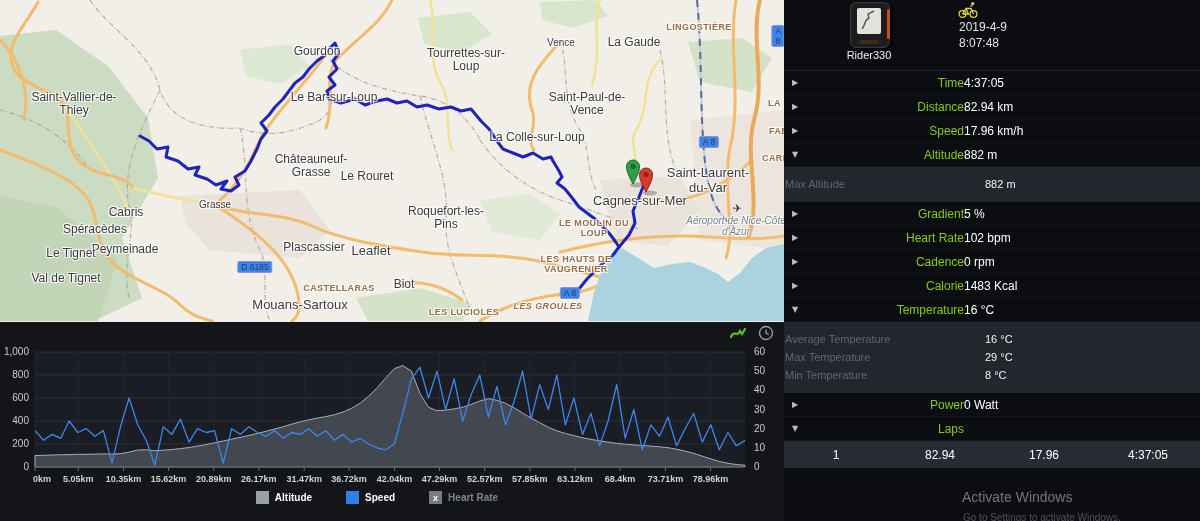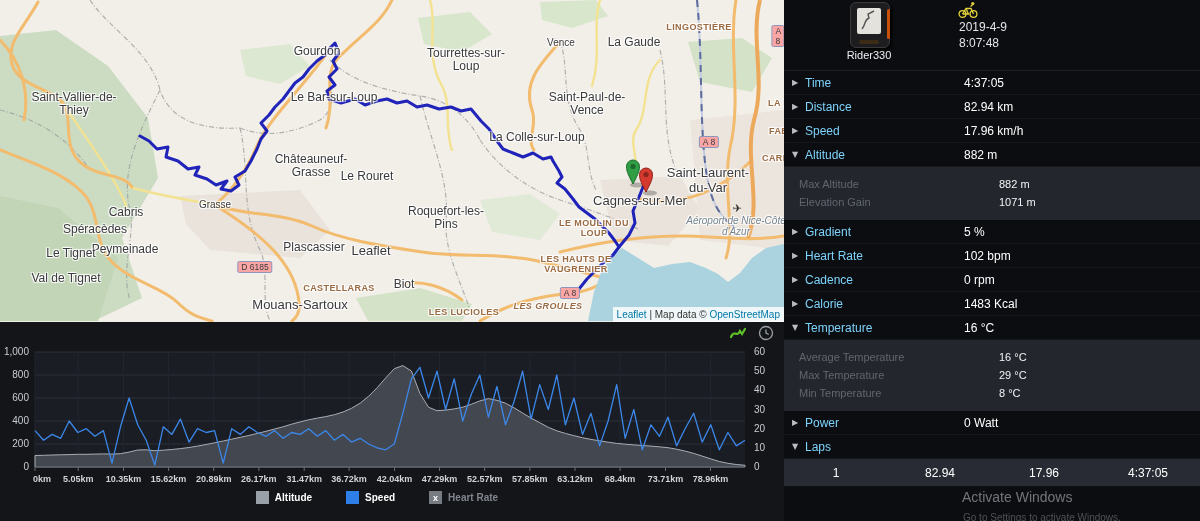--- a/index.html
+++ b/index.html
@@ -10,21 +10,21 @@
   #map svg{position:absolute;left:0;top:0;}
   .ml{position:absolute;transform:translate(-50%,-50%);white-space:nowrap;pointer-events:none;}
   .ml.town{font-size:12px;color:#3a3a3c;
      text-shadow:-1px -1px 1px #fff,1px -1px 1px #fff,-1px 1px 1px #fff,1px 1px 1px #fff;}
   .ml.suburb{font-size:9px;font-weight:bold;color:#9a6a42;letter-spacing:.4px;
      text-shadow:-1px -1px 1px #fff,1px -1px 1px #fff,-1px 1px 1px #fff,1px 1px 1px #fff;}
   .ml.poi{font-size:10px;color:#75858f;font-style:italic;
      text-shadow:-1px -1px 1px #fff,1px -1px 1px #fff,-1px 1px 1px #fff,1px 1px 1px #fff;}
   .ml.plane{font-size:11px;color:#333;font-style:normal;font-family:"DejaVu Sans",sans-serif;}
   .ml.wrap{white-space:normal;text-align:center;line-height:1.12;}
-  .badge{position:absolute;transform:translate(-50%,-50%);font-size:8.5px;background:#fca5a5;
+  .badge{position:absolute;transform:translate(-50%,-50%);font-size:8.5px;background:#3b82f6;
      border:1px solid #8d96ba;border-radius:2px;padding:0px 3px;color:#3a3a3c;}
   #attribution{position:absolute;right:0;bottom:0;background:rgba(255,255,255,.82);
      font-size:10px;color:#333;padding:1px 4px;line-height:13px;}
   #attribution a{color:#0078a8;text-decoration:none;cursor:pointer;}
   
   #chart{position:absolute;left:0;top:322px;width:784px;height:199px;background:#131519;}
   #chart-toolbar{position:absolute;right:10px;top:2px;display:flex;gap:12px;align-items:center;height:18px;}
   #chart-toolbar span{cursor:pointer;display:inline-flex;align-items:center;}
   #legend{position:absolute;left:0;right:30px;top:169px;display:flex;justify-content:center;gap:34px;
      font-size:10px;font-weight:bold;color:#fff;align-items:center;}
@@ -42,24 +42,24 @@
   #device .stripe{position:absolute;right:-1px;top:6px;width:3px;height:30px;background:#c8500a;border-radius:2px;}
   #device .btn{position:absolute;left:8px;bottom:3px;width:20px;height:4px;background:#3c2c16;border-radius:2px;}
   #device-name{position:absolute;left:36px;top:49px;width:98px;text-align:center;font-size:11px;color:#eceef1;}
   #ride-bike{position:absolute;left:174px;top:1px;}
   #ride-date{position:absolute;left:175px;top:20px;font-size:12px;color:#e4e6ea;}
   #ride-time{position:absolute;left:175px;top:36px;font-size:12px;color:#e4e6ea;}
   #stats{border-top:1px solid #1e2025;}
   .stat-row{display:flex;align-items:center;height:23px;border-bottom:1px solid #17181c;
      padding-left:8px;cursor:pointer;}
   .stat-arrow{width:13px;font-size:8px;color:#b9bdc4;font-family:"DejaVu Sans",sans-serif;}
-  .stat-label{width:159px;color:#7dd3fc;}
+  .stat-label{width:159px;color:#84cc16;text-align:right;}
   .stat-value{color:#fff;}
   .sub-panel{background:#23262d;padding:8px 0 9px 0;}
-  .sub-row{display:flex;align-items:center;height:18px;padding-left:15px;font-size:11px;}
+  .sub-row{display:flex;align-items:center;height:18px;padding-left:1px;font-size:11px;}
   .sub-label{width:200px;color:#61666e;}
   .sub-value{color:#f2f3f5;}
   .laps-head{display:grid;grid-template-columns:104px 104px 104px 104px;height:24px;background:#050608;
      align-items:center;justify-items:center;font-size:11px;color:#e0e3e7;}
   .laps-head .unit{font-size:9px;color:#aab0b8;margin-left:3px;}
   .lh-cell{display:flex;align-items:center;}
   .laps-row{display:grid;grid-template-columns:104px 104px 104px 104px;height:27px;background:#282b33;
      align-items:center;justify-items:center;font-size:12px;color:#fff;border-bottom:1px solid #0e0f12;cursor:pointer;}
   
   #watermark{position:absolute;left:962px;top:489px;font-size:14px;color:rgba(212,218,226,.5);z-index:9;}
@@ -177,21 +177,20 @@
         <span class="ml suburb" style="left: 768px; top: 103px; transform: translate(0px, -50%);">LA M</span>
         <span class="ml suburb" style="left: 769px; top: 131px; transform: translate(0px, -50%);">FABR</span>
         <span class="ml suburb" style="left: 762px; top: 158px; transform: translate(0px, -50%);">CARRA</span>
       </div>
     <div id="map-badges">
         <span class="badge" style="left: 255px; top: 267px;">D 6185</span>
         <span class="badge" style="left: 709px; top: 142px;">A 8</span>
         <span class="badge" style="left: 570px; top: 293px;">A 8</span>
         <span class="badge" style="left: 778px; top: 36px;">A 8</span>
       </div>
-    <div id="attribution"><a>Leaflet</a><span> | Map data © </span><a>OpenStreetMap</a></div>
   </div>
 
   <div id="chart">
     <div id="chart-toolbar">
       <span>
         <svg width="16" height="12" viewBox="0 0 16 12">
             <path d="M1,10 C4,2 7,11 10,4 L12,7 L15,2" stroke="#5fc327" stroke-width="2.2" fill="none" stroke-linecap="round"></path>
           </svg>
       </span>
       <span>
@@ -332,24 +331,20 @@
         <div class="stat-row">
           <span class="stat-arrow">▼</span>
           <span class="stat-label">Altitude</span>
           <span class="stat-value">882 m</span>
         </div>
         <div class="sub-panel">
           <div class="sub-row">
             <span class="sub-label">Max Altitude</span>
             <span class="sub-value">882 m</span>
           </div>
-          <div class="sub-row">
-            <span class="sub-label">Elevation Gain</span>
-            <span class="sub-value">1071 m</span>
-          </div>
         </div>
         <div class="stat-row">
           <span class="stat-arrow">▶</span>
           <span class="stat-label">Gradient</span>
           <span class="stat-value">5 %</span>
         </div>
         <div class="stat-row">
           <span class="stat-arrow">▶</span>
           <span class="stat-label">Heart Rate</span>
           <span class="stat-value">102 bpm</span>

